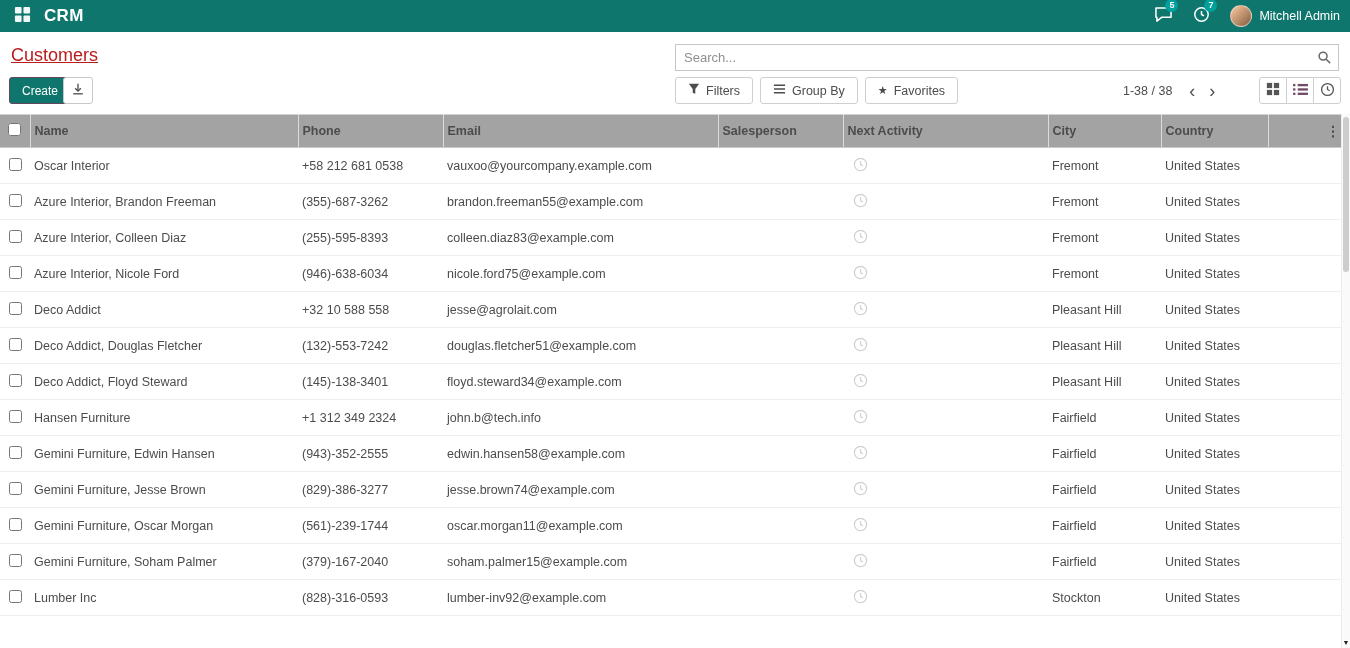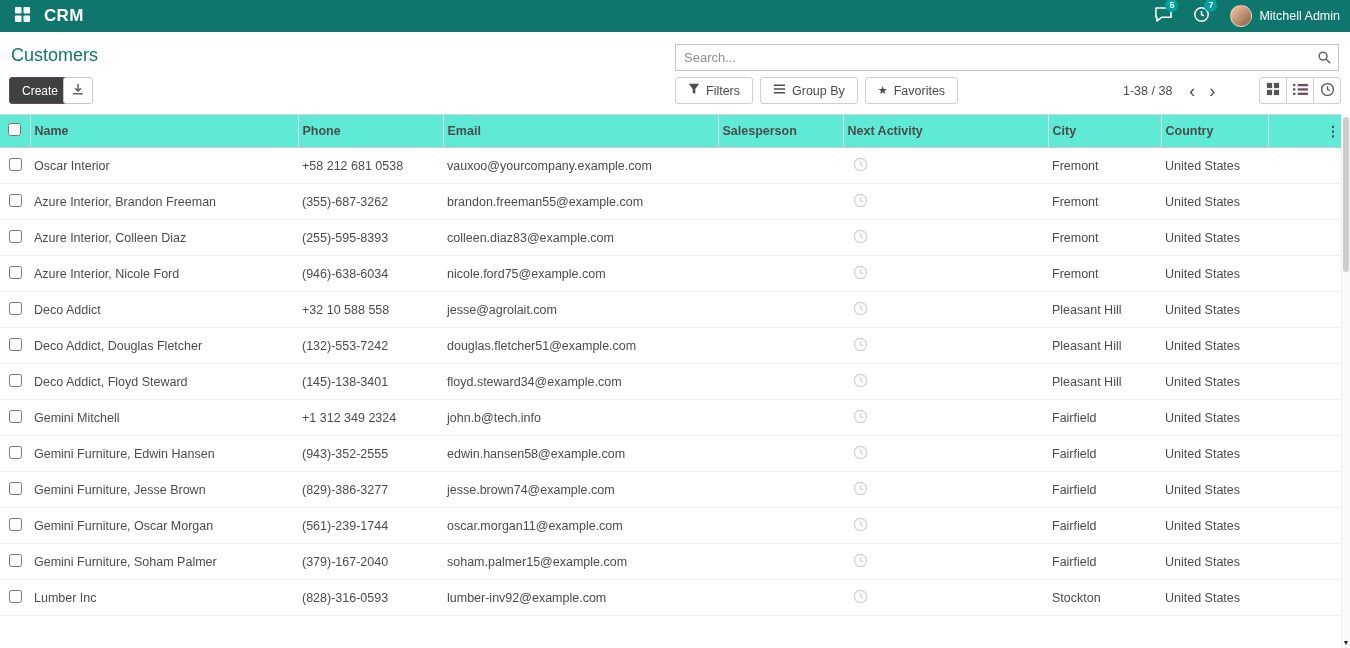--- a/index.html
+++ b/index.html
@@ -18,28 +18,28 @@
   .menu-item { padding:0 13px; display:flex; align-items:center; font-size:12.5px; cursor:pointer;margin-top:40px; }
   .top-right { margin-left:auto; display:flex; align-items:center; gap:20px; }
   .icon-wrap { position:relative; display:flex; cursor:pointer; }
   .badge { position:absolute; top:-7px; left:11px; background:#00A09D; color:#fff; font-size:9px; font-weight:700;
            line-height:13px; min-width:13px; height:13px; border-radius:8px; text-align:center; padding:0 2px; }
   .user { display:flex; align-items:center; gap:7px; font-size:12.5px; cursor:pointer; }
   .avatar { width:22px; height:22px; border-radius:50%; background:linear-gradient(135deg,#e4b48e 20%,#8d6748 90%); border:1px solid rgba(255,255,255,.45); }
 
   
   .control-panel { position:relative; height:82px; background:#fff; }
-  .page-title { position:absolute; left:11px; top:13px; font-size:18px; color:#0f766e; }
+  .page-title { position:absolute; left:11px; top:13px; font-size:18px; color:#b91c1c;text-decoration:underline; }
   .search-box { position:absolute; left:675px; top:12px; width:664px; height:27px; border:1px solid #c6c6c6; background:#fff; }
   .search-box input { width:100%; height:100%; border:none; outline:none; padding:0 30px 0 8px;
     font-family:"Liberation Sans", sans-serif; font-size:13px; color:#a16207; background:transparent; }
   .search-box input::placeholder { color:#8f8f8f; }
   .search-icon { position:absolute; right:6px; top:5px; cursor:pointer; }
 
-  .create-btn { position:absolute; left:9px; top:45px; height:27px; padding:0 12px; background:#404040;
+  .create-btn { position:absolute; left:9px; top:45px; height:27px; padding:0 12px; background:#0f766e;
     border:1px solid #66455d; color:#fff; font-size:12px; border-radius:3px; cursor:pointer;
     font-family:"Liberation Sans", sans-serif; }
   .export-btn { position:absolute; left:63px; top:45px; height:27px; width:30px; background:#fff;
     border:1px solid #c8c8c8; border-radius:3px; display:flex; align-items:center; justify-content:center; cursor:pointer; }
 
   .filter-bar { position:absolute; left:675px; top:45px; display:flex; }
   .fbtn { height:27px; padding:0 12px; margin-right:7px; background:#fff; border:1px solid #cfcfcf; border-radius:3px;
     font-size:12.5px; color:#4c4c4c; display:flex; align-items:center; gap:6px; cursor:pointer;
     font-family:"Liberation Sans", sans-serif; }
   .star-glyph { font-size:11px; color:#4c4c4c; line-height:1; }
@@ -50,21 +50,21 @@
     font-family:"Liberation Sans", sans-serif; }
 
   .view-switcher { position:absolute; left:1259px; top:45px; display:flex; }
   .vbtn { width:28px; height:27px; background:#fff; border:1px solid #cfcfcf; margin-left:-1px;
     display:flex; align-items:center; justify-content:center; cursor:pointer; }
   .vbtn:first-child { border-radius:3px 0 0 3px; margin-left:0; }
   .vbtn:last-child  { border-radius:0 3px 3px 0; }
 
   
   table.list { width:1350px; border-collapse:collapse; table-layout:fixed; font-size:12.5px; color:#4c4c4c; }
-  thead th { background:#5eead4; height:33px; text-align:left; padding:0 4px; font-weight:700;
+  thead th { background:#a3a3a3; height:33px; text-align:left; padding:0 4px; font-weight:700;
     border-top:1px solid #d2d2d2; border-bottom:1px solid #cbcbcb; border-right:1px solid #dcdcdc;
     white-space:nowrap; overflow:hidden; cursor:pointer; }
   thead th.col-extra { border-right:none; text-align:right; padding-right:10px; }
   tbody td { height:36px; padding:0 4px; border-bottom:1px solid #efefef; white-space:nowrap; overflow:hidden; }
   .col-check { width:30px; text-align:center; padding:0; }
   .col-name { width:268px; } .col-phone { width:145px; } .col-email { width:275px; }
   .col-sales { width:125px; } .col-activity { width:205px; } .col-city { width:113px; }
   .col-country { width:107px; } .col-extra { width:82px; }
   input[type=checkbox] { width:13px; height:13px; margin:0; accent-color:#714B67; cursor:pointer; }
   .row-clock { display:inline-flex; margin-left:6px; cursor:pointer; }
@@ -340,21 +340,21 @@
               <circle cx="8" cy="8" r="6.5"></circle>
               <path d="M8 4.5V8l2.5 1.5"></path>
             </svg>
           </span></td>
         <td class="col-city">Pleasant Hill</td>
         <td class="col-country">United States</td>
         <td class="col-extra"></td>
       </tr>
       <tr class="data-row">
         <td class="col-check"><input type="checkbox" style=""></td>
-        <td class="col-name">Gemini Mitchell</td>
+        <td class="col-name">Hansen Furniture</td>
         <td class="col-phone">+1 312 349 2324</td>
         <td class="col-email">john.b@tech.info</td>
         <td class="col-sales"></td>
         <td class="col-activity"><span class="row-clock">
             <svg width="15" height="15" viewBox="0 0 16 16" fill="none" stroke="#cfcfcf" stroke-width="1.3">
               <circle cx="8" cy="8" r="6.5"></circle>
               <path d="M8 4.5V8l2.5 1.5"></path>
             </svg>
           </span></td>
         <td class="col-city">Fairfield</td>

